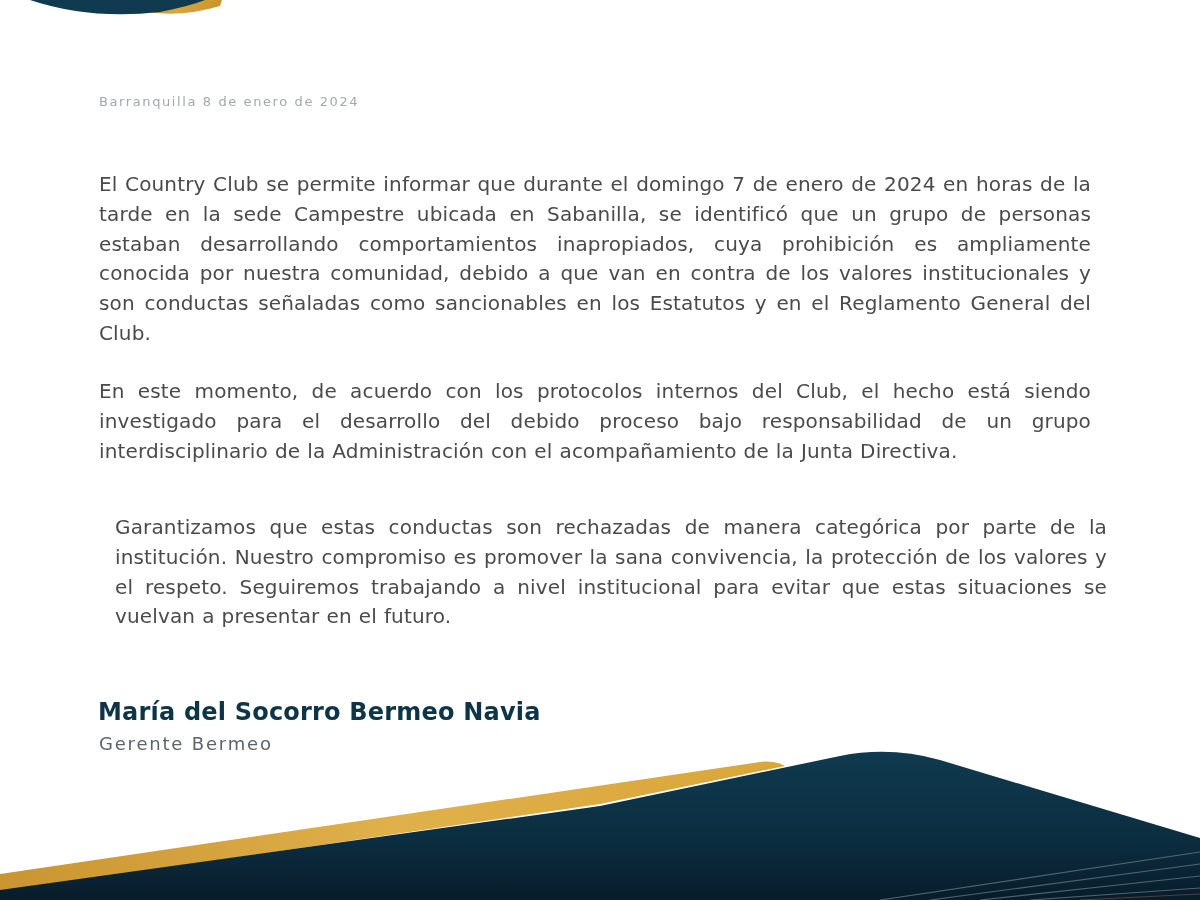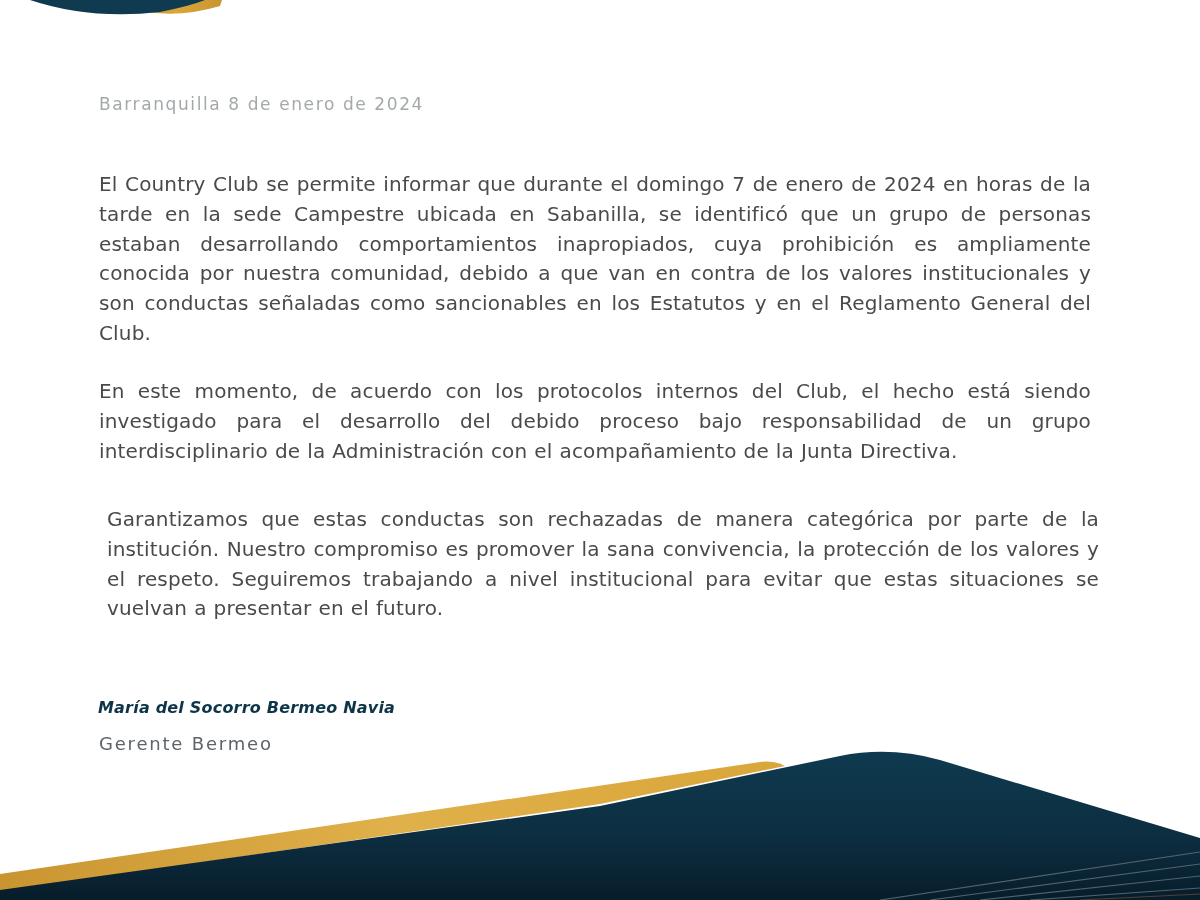--- a/index.html
+++ b/index.html
@@ -18,21 +18,21 @@
       position: absolute;
       left: 0;
       top: 0;
       width: 260px;
       height: 24px;
     }
     .date-line {
       position: absolute;
       left: 99px;
       top: 94px;
-      font-size: 17px;
+      font-size: 13px;
       letter-spacing: 1.6px;
       color: #a3a8ab;
       white-space: nowrap;
     }
     .body-text {
       position: absolute;
       left: 99px;
       width: 992px;
       font-size: 20px;
       line-height: 29.8px;
@@ -42,26 +42,25 @@
       letter-spacing: 0.15px;
       word-spacing: 0.5px;
     }
     .para-1 { top: 170px; }
     .para-2 { top: 377px; }
     .para-3 { top: 497px; }
     .signer-name {
       position: absolute;
       left: 98px;
       top: 698px;
-      font-size: 16px;
+      font-size: 24px;
       font-weight: bold;
       color: #0d3447;
       letter-spacing: 0.2px;
       white-space: nowrap;
-      font-style: italic;
     }
     .signer-title {
       position: absolute;
       left: 99px;
       top: 733px;
       font-size: 18px;
       letter-spacing: 1.8px;
       color: #5d6469;
       white-space: nowrap;
     }
@@ -85,21 +84,21 @@
     </linearGradient>
   </defs>
   <path d="M108 0 Q160 24 220 6 L222 0 Z" fill="url(#goldG)"></path>
   <path d="M30 0 Q90 20 160 12 Q190 6 205 0 Z" fill="#0f3a4f"></path>
 </svg>
 
 <div class="date-line">Barranquilla 8 de enero de 2024</div>
 
 <p class="body-text para-1" style="margin:0">El Country Club se permite informar que durante el domingo 7 de enero de 2024 en horas de la tarde en la sede Campestre ubicada en Sabanilla, se identificó que un grupo de personas estaban desarrollando comportamientos inapropiados, cuya prohibición es ampliamente conocida por nuestra comunidad, debido a que van en contra de los valores institucionales y son conductas señaladas como sancionables en los Estatutos y en el Reglamento General del Club.</p>
 <p class="body-text para-2" style="margin:0">En este momento, de acuerdo con los protocolos internos del Club, el hecho está siendo investigado para el desarrollo del debido proceso bajo responsabilidad de un grupo interdisciplinario de la Administración con el acompañamiento de la Junta Directiva.</p>
-<p class="body-text para-3" style="margin:8px">Garantizamos que estas conductas son rechazadas de manera categórica por parte de la institución. Nuestro compromiso es promover la sana convivencia, la protección de los valores y el respeto. Seguiremos trabajando a nivel institucional para evitar que estas situaciones se vuelvan a presentar en el futuro.</p>
+<p class="body-text para-3" style="margin:16px">Garantizamos que estas conductas son rechazadas de manera categórica por parte de la institución. Nuestro compromiso es promover la sana convivencia, la protección de los valores y el respeto. Seguiremos trabajando a nivel institucional para evitar que estas situaciones se vuelvan a presentar en el futuro.</p>
 
 <div class="signer-name">María del Socorro Bermeo Navia</div>
 <div class="signer-title">Gerente Bermeo</div>
 
 <svg class="footer-graphic" viewBox="0 0 1200 160" xmlns="http://www.w3.org/2000/svg" preserveAspectRatio="none">
   <defs>
     <linearGradient id="navyG" x1="0" x2="0" y1="0" y2="1">
       <stop offset="0" stop-color="#0f3a4f"></stop>
       <stop offset="0.6" stop-color="#0c2d40"></stop>
       <stop offset="1" stop-color="#081c2a"></stop>

